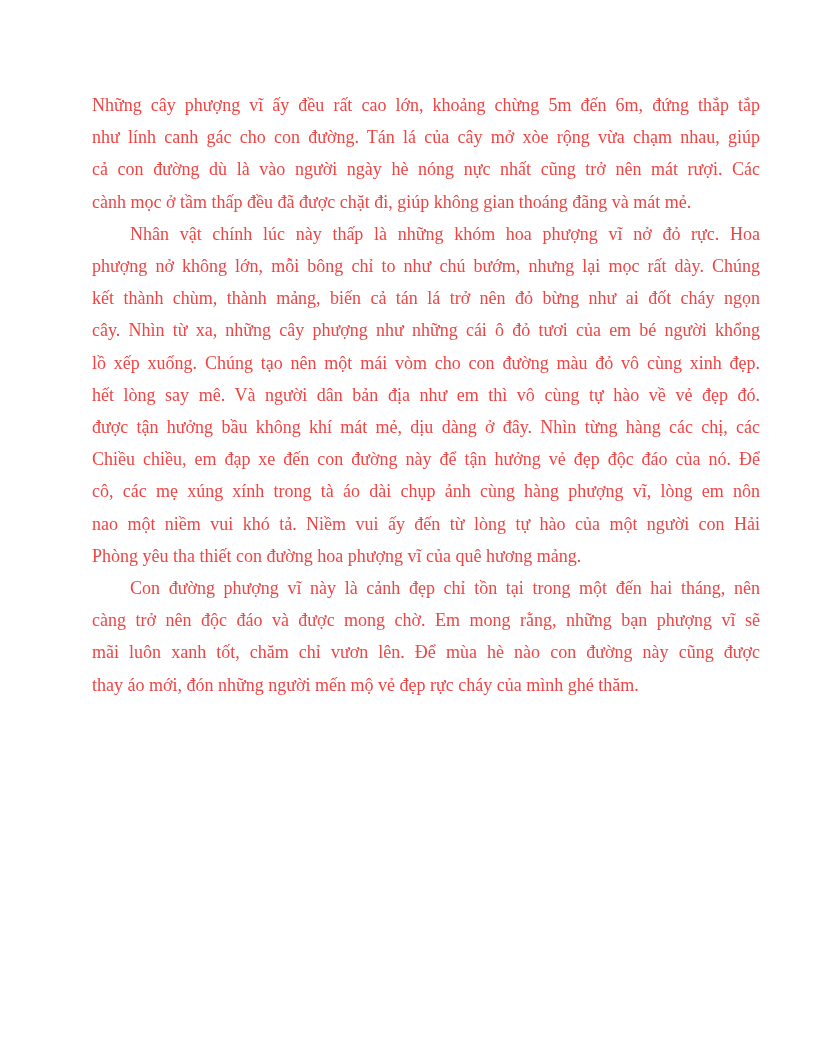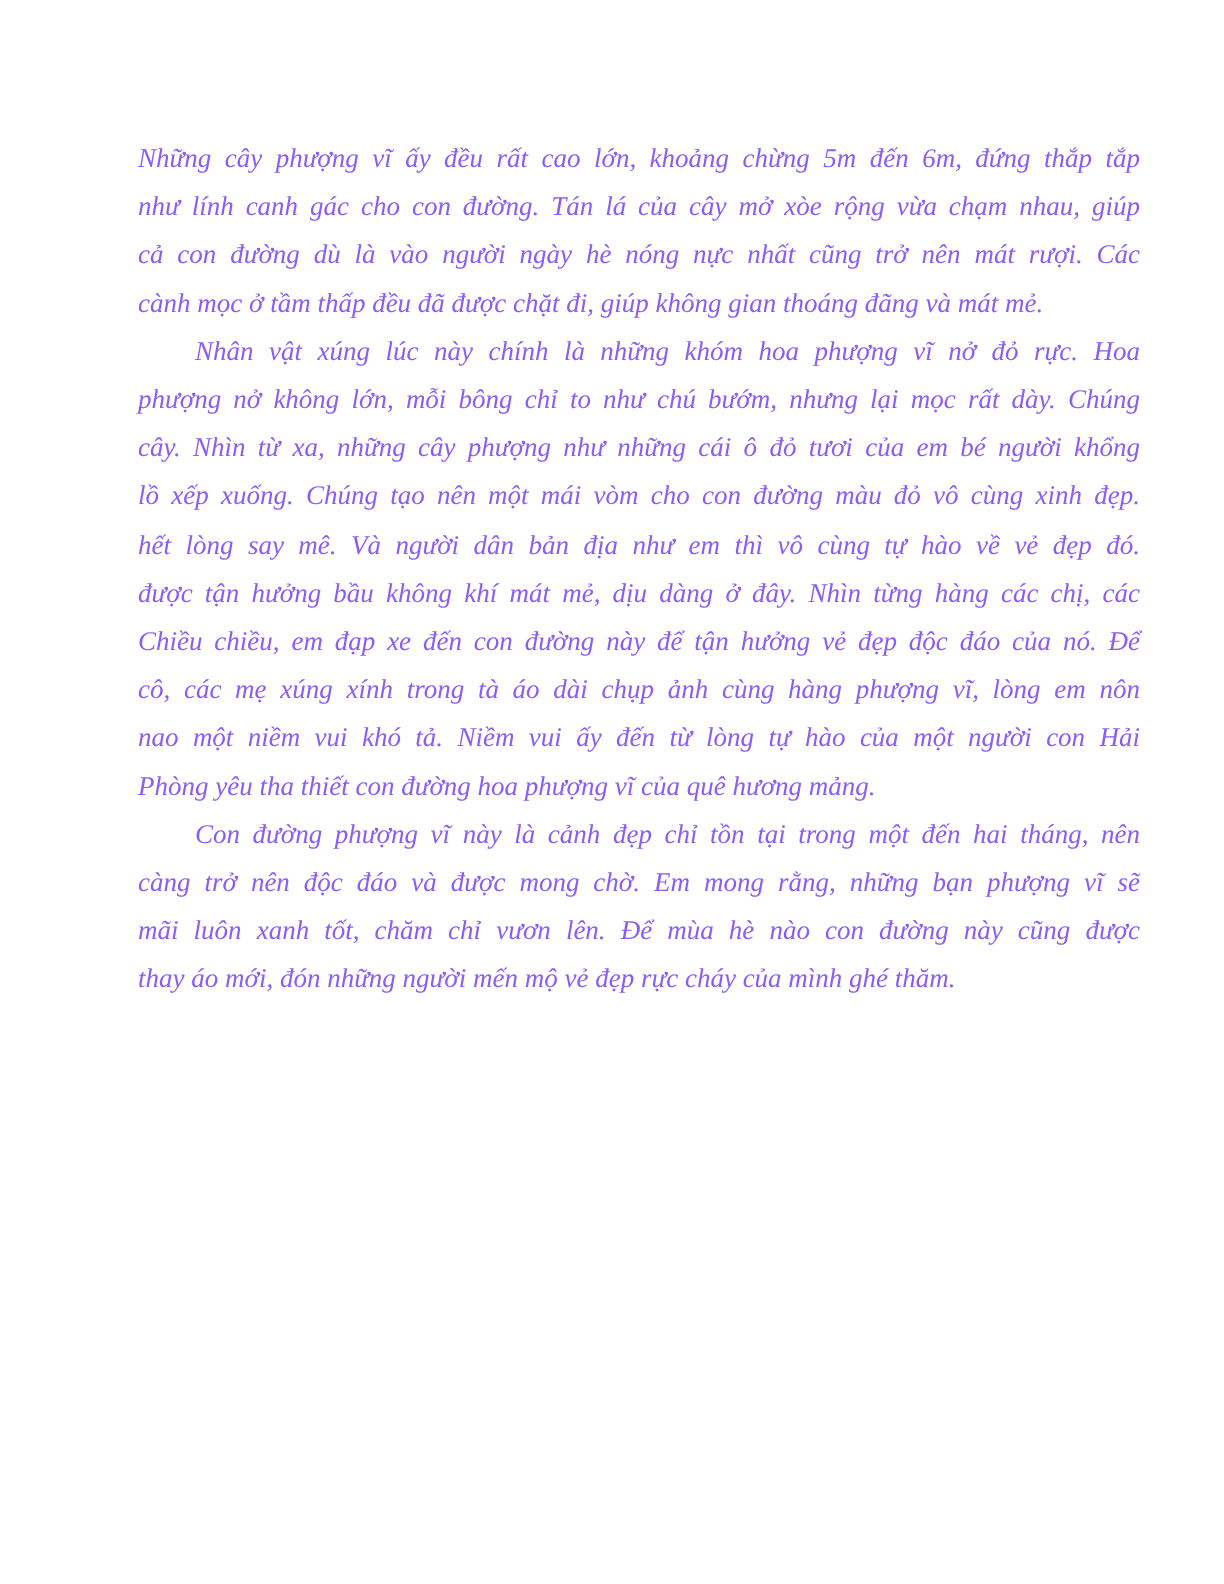--- a/index.html
+++ b/index.html
@@ -37,30 +37,31 @@
     text-align-last: justify;
   }
   .line.indent {
     padding-left: 38px;
   }
 </style>
 </head>
 <body>
 
 <div class="page" style="background: rgb(255, 255, 255);">
-  <div class="content" id="doc-content" style="color: #8b5cf6; font-style: italic;">
+  <div class="content" id="doc-content" style="color: #ef4444;">
       <div class="para">
         <div class="line fill">Những cây phượng vĩ ấy đều rất cao lớn, khoảng chừng 5m đến 6m, đứng thắp tắp</div>
         <div class="line fill">như lính canh gác cho con đường. Tán lá của cây mở xòe rộng vừa chạm nhau, giúp</div>
         <div class="line fill">cả con đường dù là vào người ngày hè nóng nực nhất cũng trở nên mát rượi. Các</div>
         <div class="line">cành mọc ở tầm thấp đều đã được chặt đi, giúp không gian thoáng đãng và mát mẻ.</div>
       </div>
       <div class="para">
-        <div class="line fill indent">Nhân vật xúng lúc này chính là những khóm hoa phượng vĩ nở đỏ rực. Hoa</div>
+        <div class="line fill indent">Nhân vật chính lúc này thấp là những khóm hoa phượng vĩ nở đỏ rực. Hoa</div>
         <div class="line fill">phượng nở không lớn, mỗi bông chỉ to như chú bướm, nhưng lại mọc rất dày. Chúng</div>
+        <div class="line fill">kết thành chùm, thành mảng, biến cả tán lá trở nên đỏ bừng như ai đốt cháy ngọn</div>
         <div class="line fill">cây. Nhìn từ xa, những cây phượng như những cái ô đỏ tươi của em bé người khổng</div>
         <div class="line fill">lồ xếp xuống. Chúng tạo nên một mái vòm cho con đường màu đỏ vô cùng xinh đẹp.</div>
         <div class="line fill">hết lòng say mê. Và người dân bản địa như em thì vô cùng tự hào về vẻ đẹp đó.</div>
         <div class="line fill">được tận hưởng bầu không khí mát mẻ, dịu dàng ở đây. Nhìn từng hàng các chị, các</div>
         <div class="line fill">Chiều chiều, em đạp xe đến con đường này để tận hưởng vẻ đẹp độc đáo của nó. Để</div>
         <div class="line fill">cô, các mẹ xúng xính trong tà áo dài chụp ảnh cùng hàng phượng vĩ, lòng em nôn</div>
         <div class="line fill">nao một niềm vui khó tả. Niềm vui ấy đến từ lòng tự hào của một người con Hải</div>
         <div class="line">Phòng yêu tha thiết con đường hoa phượng vĩ của quê hương mảng.</div>
       </div>
       <div class="para">

